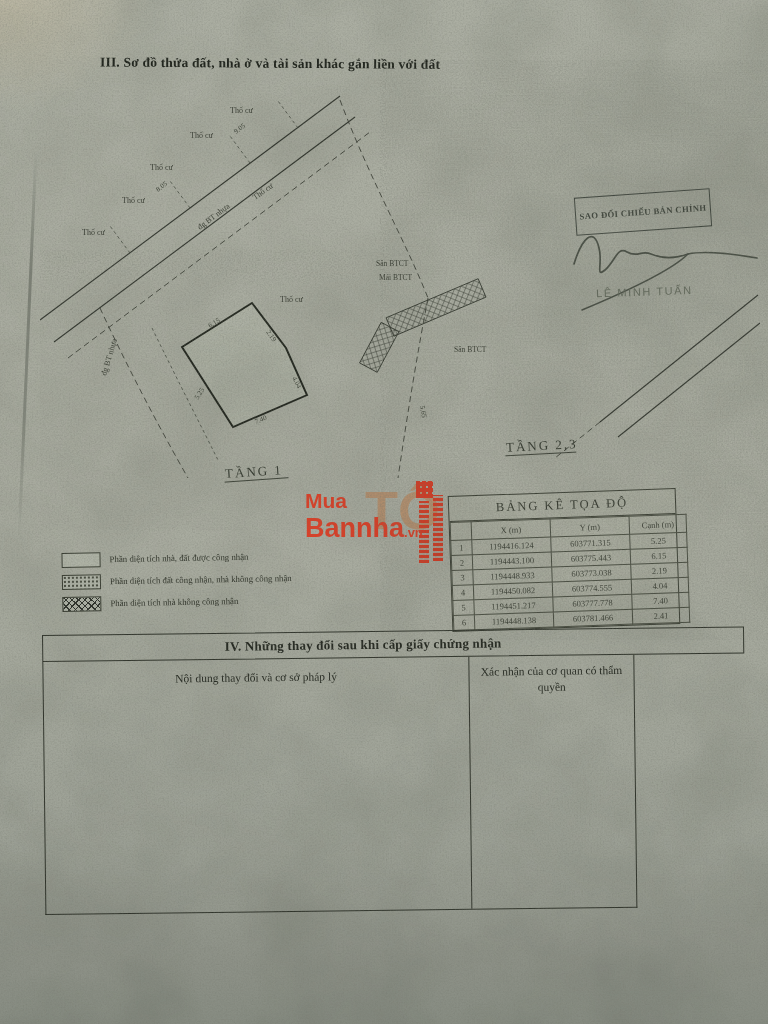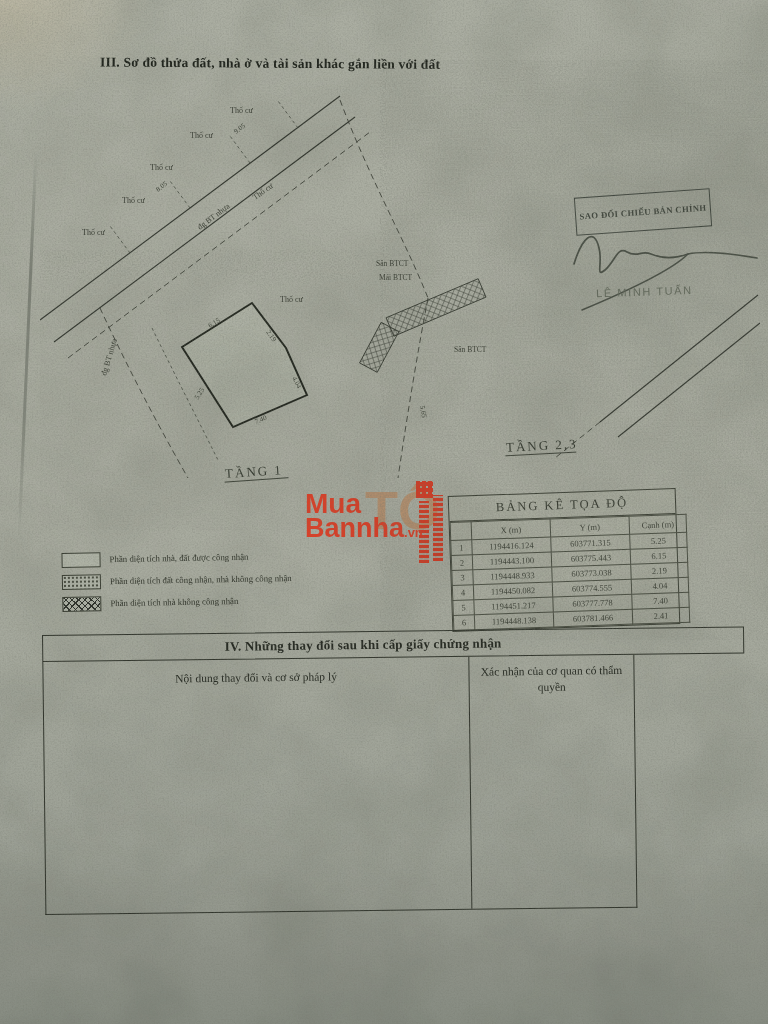--- a/index.html
+++ b/index.html
@@ -35,21 +35,21 @@
   
   .stamp{position:absolute;left:575px;top:193px;width:134px;height:36px;border:1.7px solid #424840;
     transform:rotate(-4deg);display:flex;align-items:center;justify-content:center;
     color:#3f453c;font-size:8.6px;font-weight:bold;letter-spacing:.4px;text-align:center;}
   #sig{position:absolute;left:552px;top:216px;}
   .signer{position:absolute;left:596px;top:285px;width:130px;font-size:11px;letter-spacing:1.6px;
     color:#666d5f;transform:rotate(-2deg);font-family:"Liberation Sans",sans-serif;}
   
   .wm{position:absolute;left:303px;top:487px;width:165px;height:72px;font-family:"Liberation Sans",sans-serif;}
   .wm-ghost{position:absolute;left:62px;top:-8px;font-size:54px;font-weight:bold;color:#c07742;opacity:.5;}
-  .wm-l1{position:absolute;left:2px;top:3px;font-size:28px;font-weight:800;color:#dd3f27;line-height:1;}
+  .wm-l1{position:absolute;left:2px;top:3px;font-size:21px;font-weight:800;color:#dd3f27;line-height:1;}
   .wm-l2{position:absolute;left:2px;top:28px;font-size:27px;font-weight:800;color:#dd3f27;line-height:1;}
   .wm-suffix{font-size:13px;font-weight:800;color:#dd3f27;}
   .wm-grid{position:absolute;left:113px;top:-6px;width:17px;height:17px;
     background:
      repeating-linear-gradient(90deg,#d43b24 0 4px,transparent 4px 6px),
      repeating-linear-gradient(0deg,#d43b24 0 4px,transparent 4px 6px);}
   .wm-bar{position:absolute;width:10px;height:62px;
     background:repeating-linear-gradient(0deg,#d43b24 0 3px,rgba(212,59,36,.15) 3px 5px);}
   .wm-bar.b1{left:116px;top:14px;}
   .wm-bar.b2{left:130px;top:8px;height:66px;}

